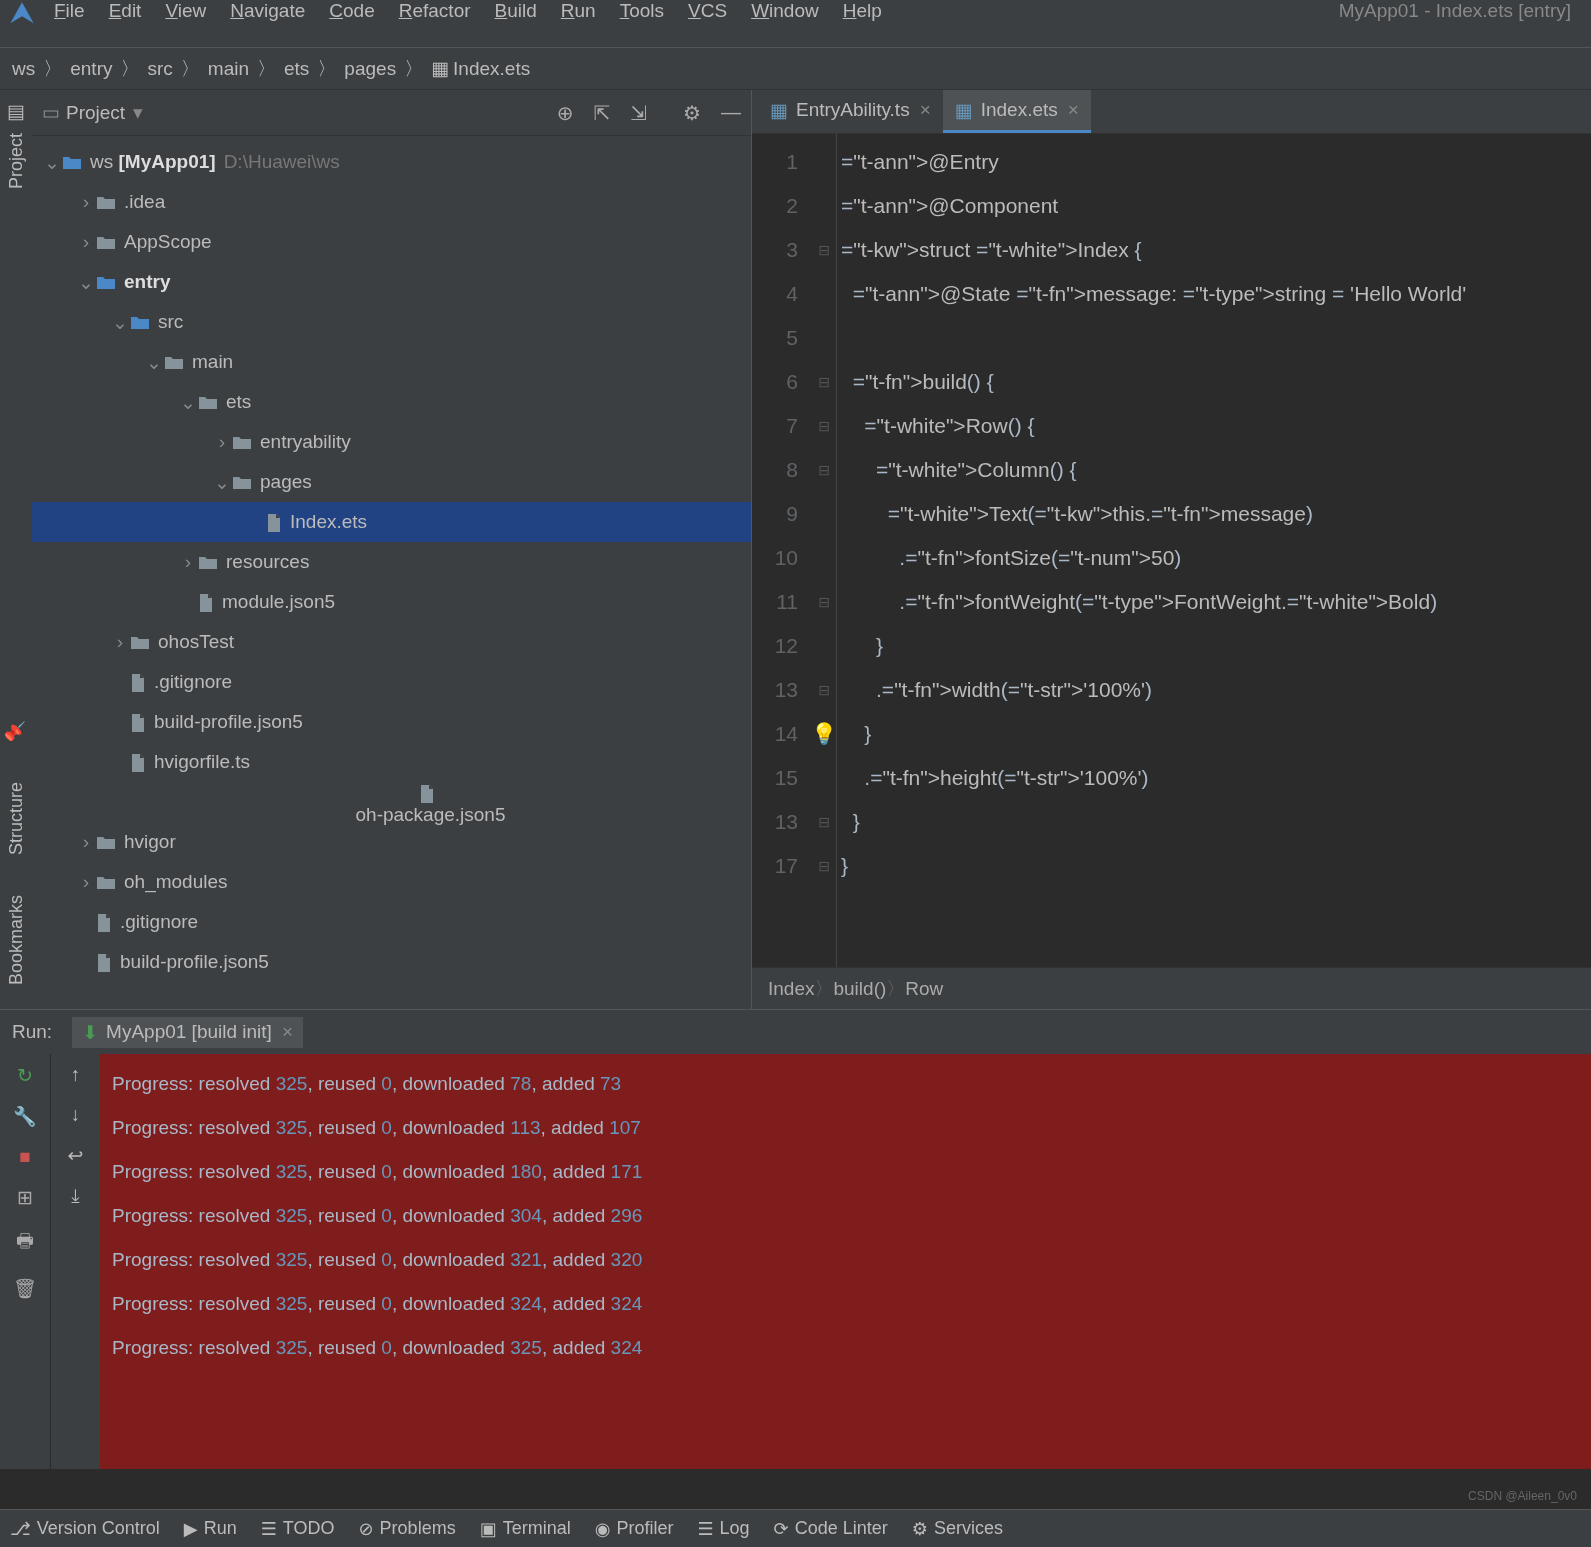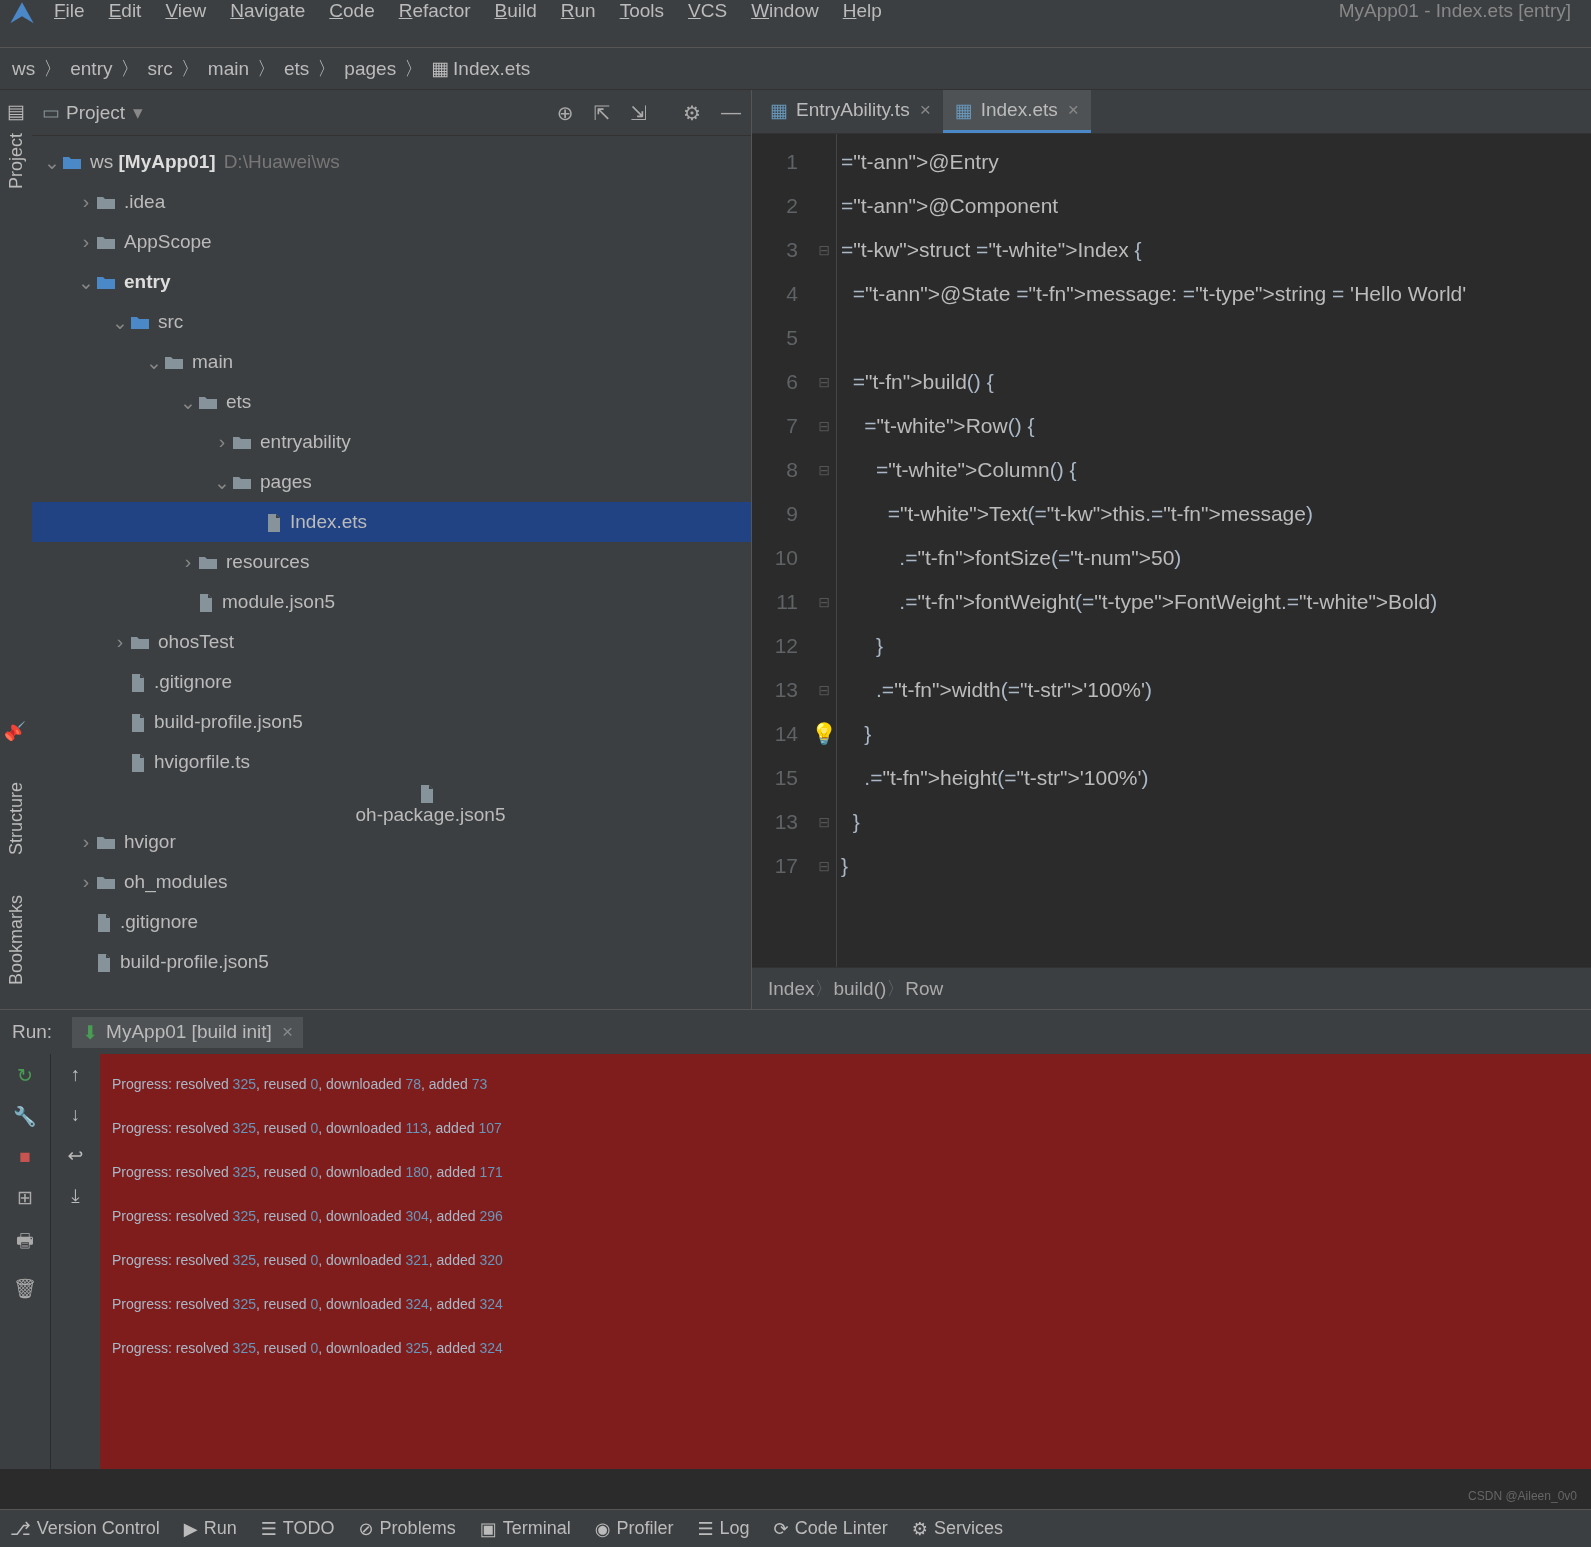--- a/index.html
+++ b/index.html
@@ -49,21 +49,21 @@
 .bottom-panel { height: 460px; background: #7f1d1d; border-top: 1px solid #555; }
 .run-header { display: flex; align-items: center; height: 44px; background: #3c3f41; padding-left: 12px; }
 .run-header .rlabel { color: #bbb; }
 .run-tab { display: flex; align-items: center; margin-left: 20px; background: #4e5254; padding: 4px 10px; }
 .run-tab .gi { color: #499c54; margin-right: 8px; }
 .run-tab .cx { margin-left: 10px; color:#888; }
 .run-body { display: flex; height: calc(100% - 44px); }
 .run-tool-col { width: 50px; background: #3c3f41; display: flex; flex-direction: column; align-items: center; padding-top: 10px; gap: 18px; }
 .run-tool-col span { color: #aaa; cursor: pointer; }
 .run-nav-col { width: 50px; background: #3c3f41; display: flex; flex-direction: column; align-items: center; padding-top: 10px; gap: 18px; border-left: 1px solid #2b2b2b; }
-.console { flex: 1; font-family: "Consolas","Courier New",monospace; font-size: 14px; padding: 8px 12px; overflow: auto; }
+.console { flex: 1; font-family: "Consolas","Courier New",monospace; font-size: 19px; padding: 8px 12px; overflow: auto; }
 .console .cline { height: 44px; line-height: 44px; white-space: pre; color: #a9b7c6; }
 .console .num { color: #6897bb; }
 .statusbar { position: absolute; bottom: 0; left: 0; right: 0; height: 38px; background: #3c3f41; display: flex; align-items: center; padding: 0 10px; font-size: 18px; color: #bbb; gap: 24px; border-top: 1px solid #555; }
 .statusbar .sitem { display: flex; align-items: center; gap: 6px; }
 .watermark { position:absolute; bottom: 44px; right: 14px; color: #666; font-size: 12px; }
 .sidestrip { position:absolute; left:0; top: 720px; width:32px; display:flex; flex-direction:column; align-items:center; gap: 40px; }
 .sidestrip span { writing-mode: vertical-lr; transform: rotate(180deg); color:#bbb; font-size:18px; }
 .pushpin { color:#888; }
 svg { display: inline-block; vertical-align: middle; }
 </style>

